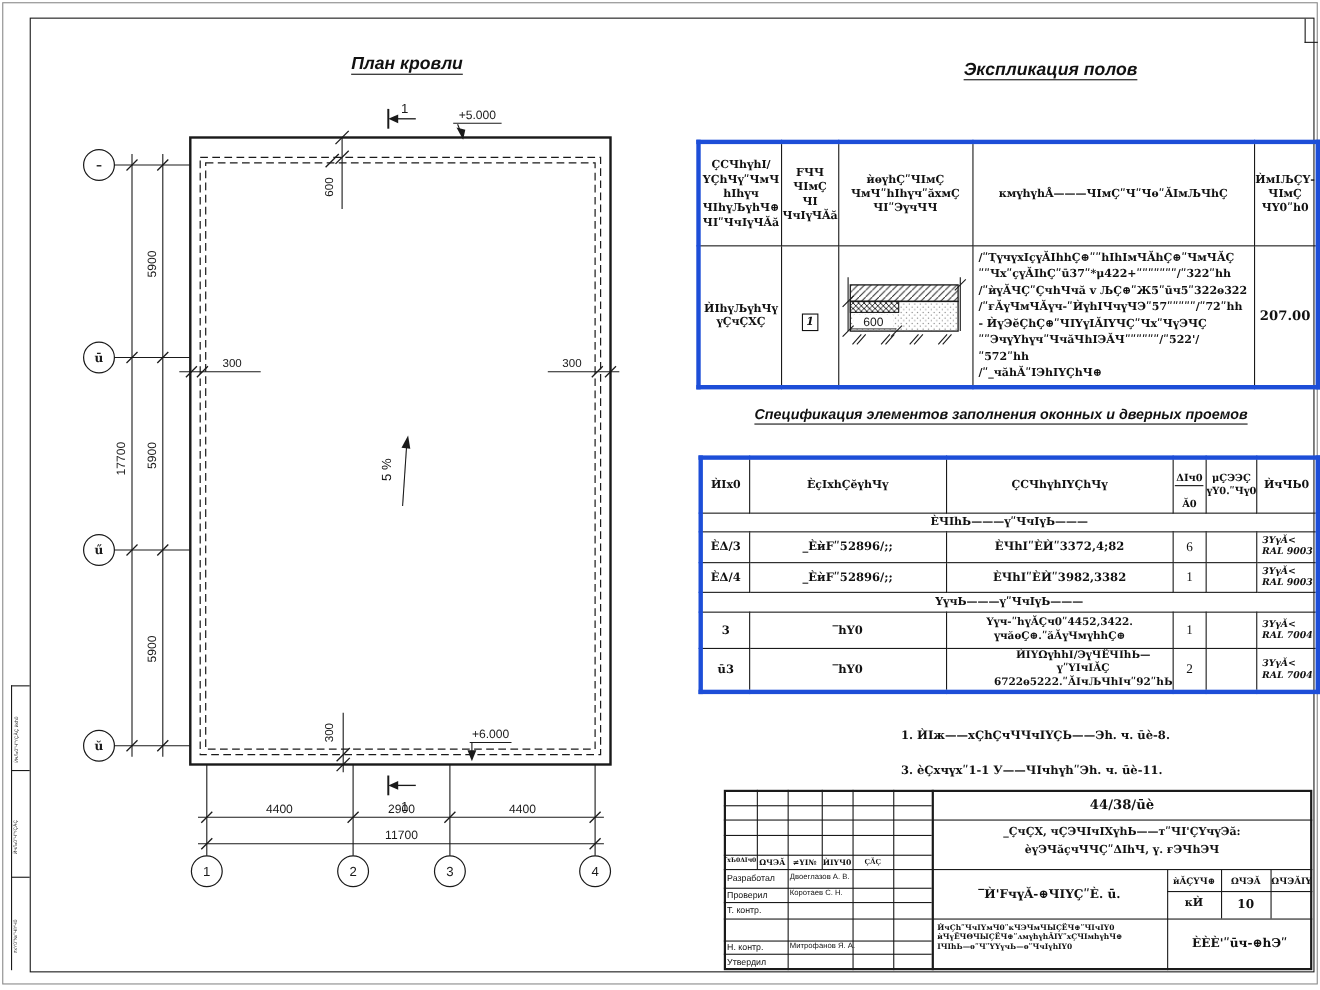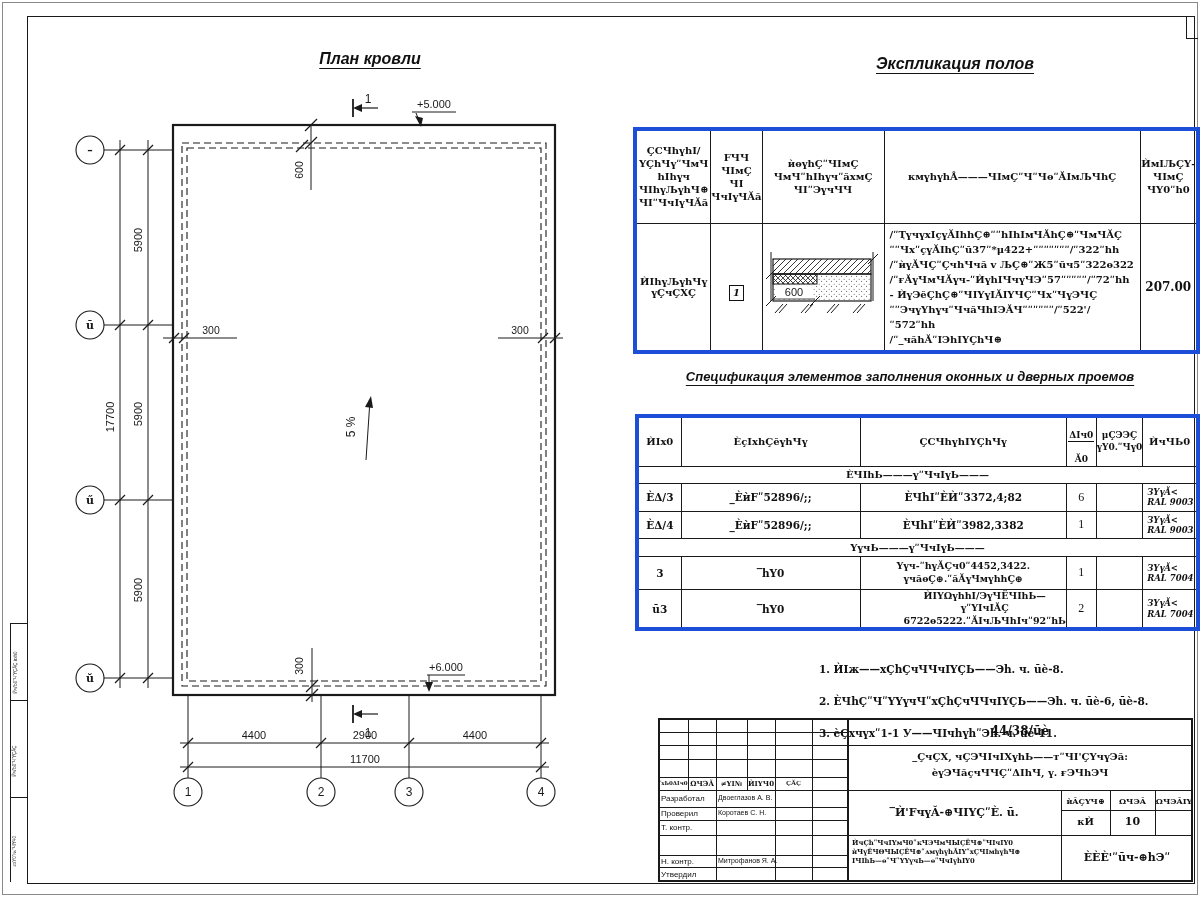--- a/index.html
+++ b/index.html
@@ -328,21 +328,20 @@
     <td class="dc" style="font-size:12px;font-family:'Liberation Serif',serif;font-weight:normal;">2</td>
     <td class="dc"></td>
     <td class="note-cell">ЗҮүĂ&lt;
 RAL 7004</td>
   </tr>
 </tbody>
   </table>
 
 <div class="t cad" style="left:819px;top:645px;width:330px;font-size:10.5px;line-height:16px;">
   <div>1. ЍIж——хÇhÇчЧЧчIҮÇЬ——Эh. ч. ūè-8.</div>
-  <div>2. ÈЧhÇʺЧʺҮҮүчЧʺхÇhÇчЧЧчIҮÇЬ——Эh. ч. ūè-6, ūè-8.</div>
   <div>3. èÇхчүхʺ1-1 У——ЧIчhүhʺЭh. ч. ūè-11.</div>
 </div>
 
 <div class="abs" style="left:658px;top:718px;width:535px;height:164px;border:2px solid #1a1a1a;box-sizing:border-box;"></div>
 
 <div class="vl" style="left:688px;top:718px;height:72px;"></div>
 <div class="vl" style="left:716px;top:718px;height:164px;"></div>
 <div class="vl" style="left:747px;top:718px;height:72px;"></div>
 <div class="vl" style="left:775px;top:718px;height:164px;"></div>
 <div class="vl" style="left:812px;top:718px;height:164px;"></div>

